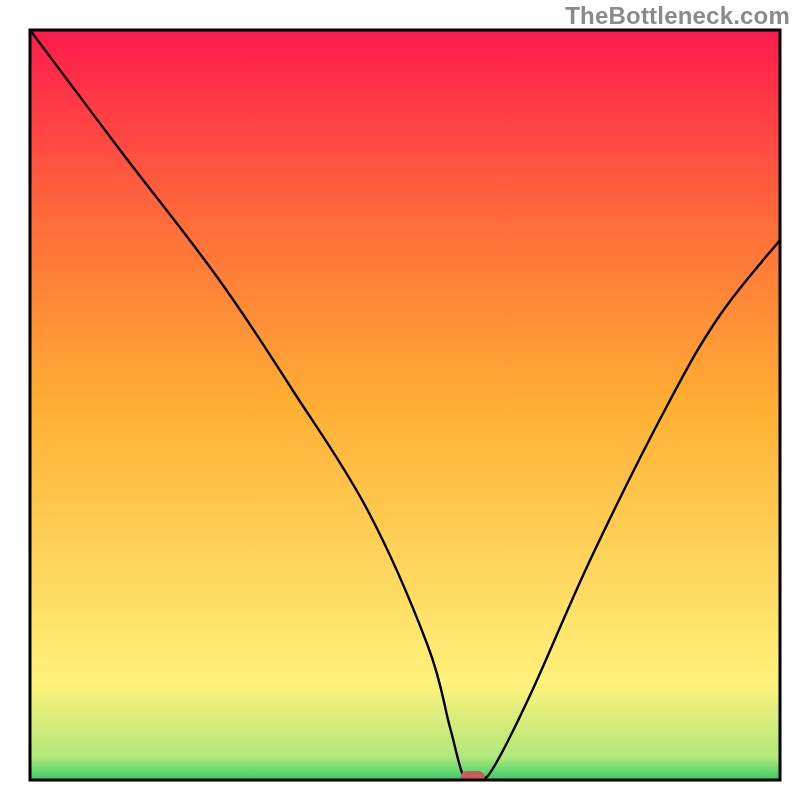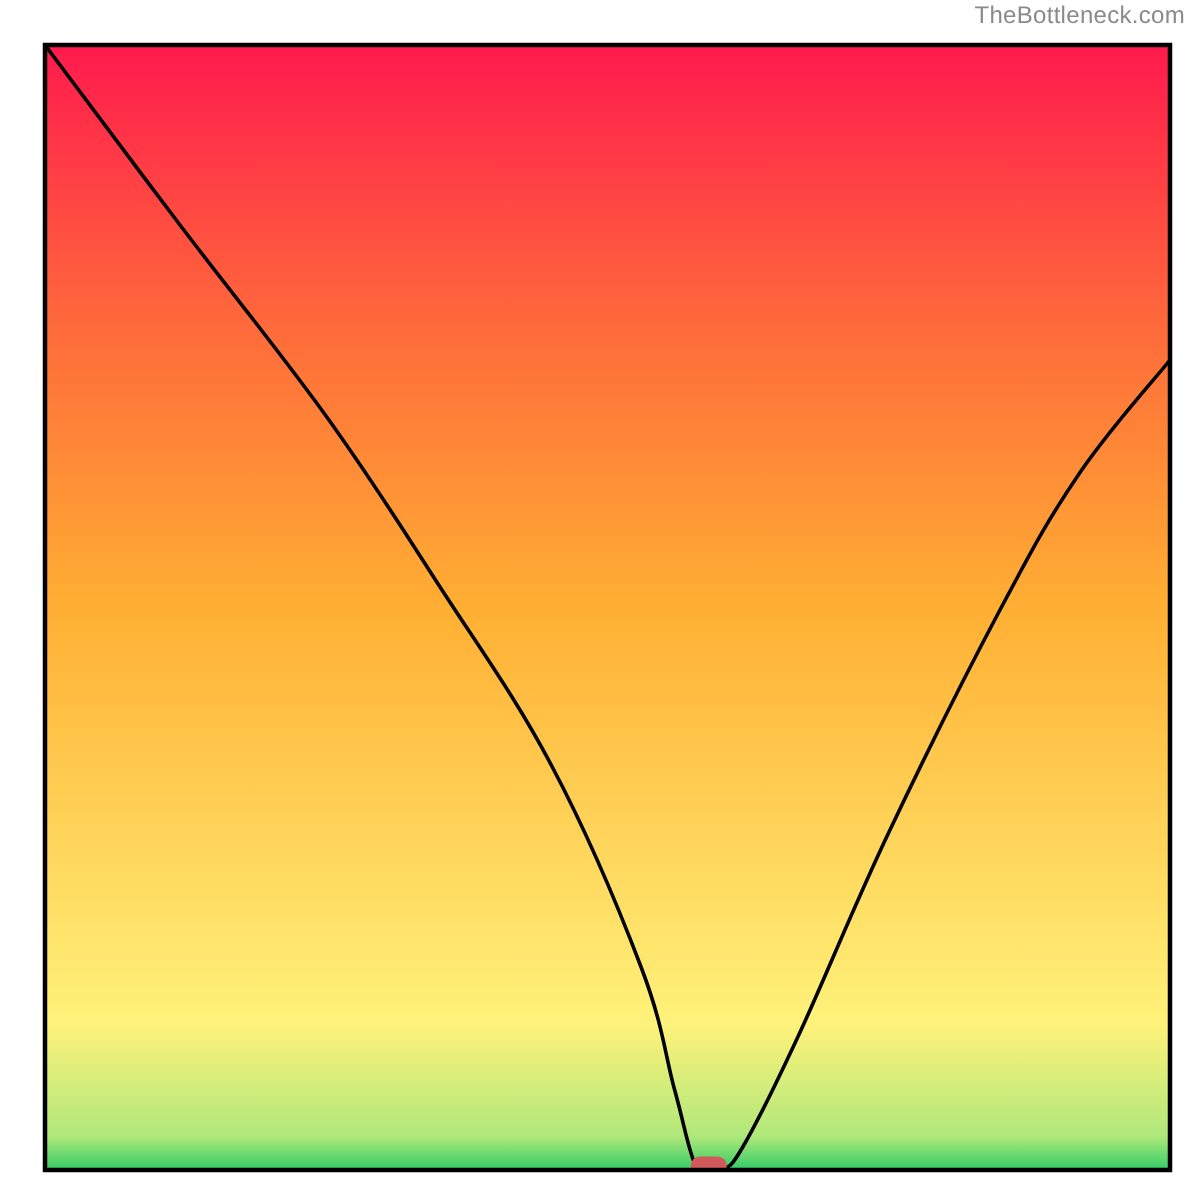--- a/index.html
+++ b/index.html
@@ -14,22 +14,22 @@
     position: relative;
     width: 800px;
     height: 800px;
     box-sizing: border-box;
   }
   .attribution {
     position: absolute;
     top: 2px;
     right: 10px;
     font-family: Arial, Helvetica, sans-serif;
-    font-size: 16px;
-    font-weight: normal;
+    font-size: 24px;
+    font-weight: bold;
     color: #8a8a8a;
     letter-spacing: 0.2px;
     z-index: 3;
   }
   svg.plot {
     position: absolute;
     top: 0;
     left: 0;
     width: 800px;
     height: 800px;

